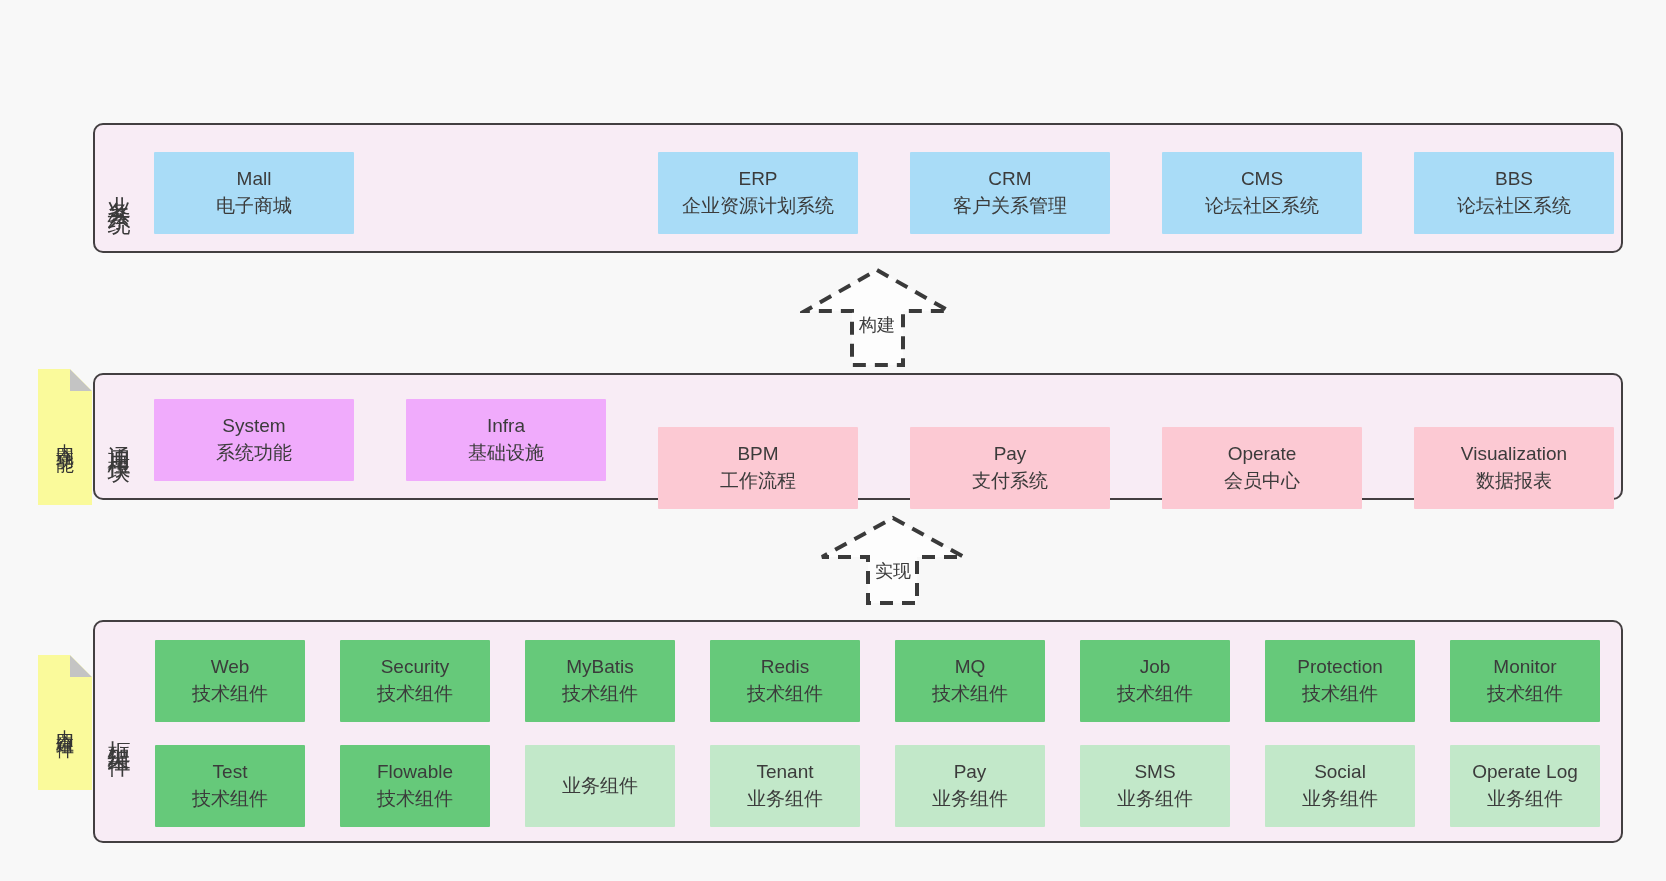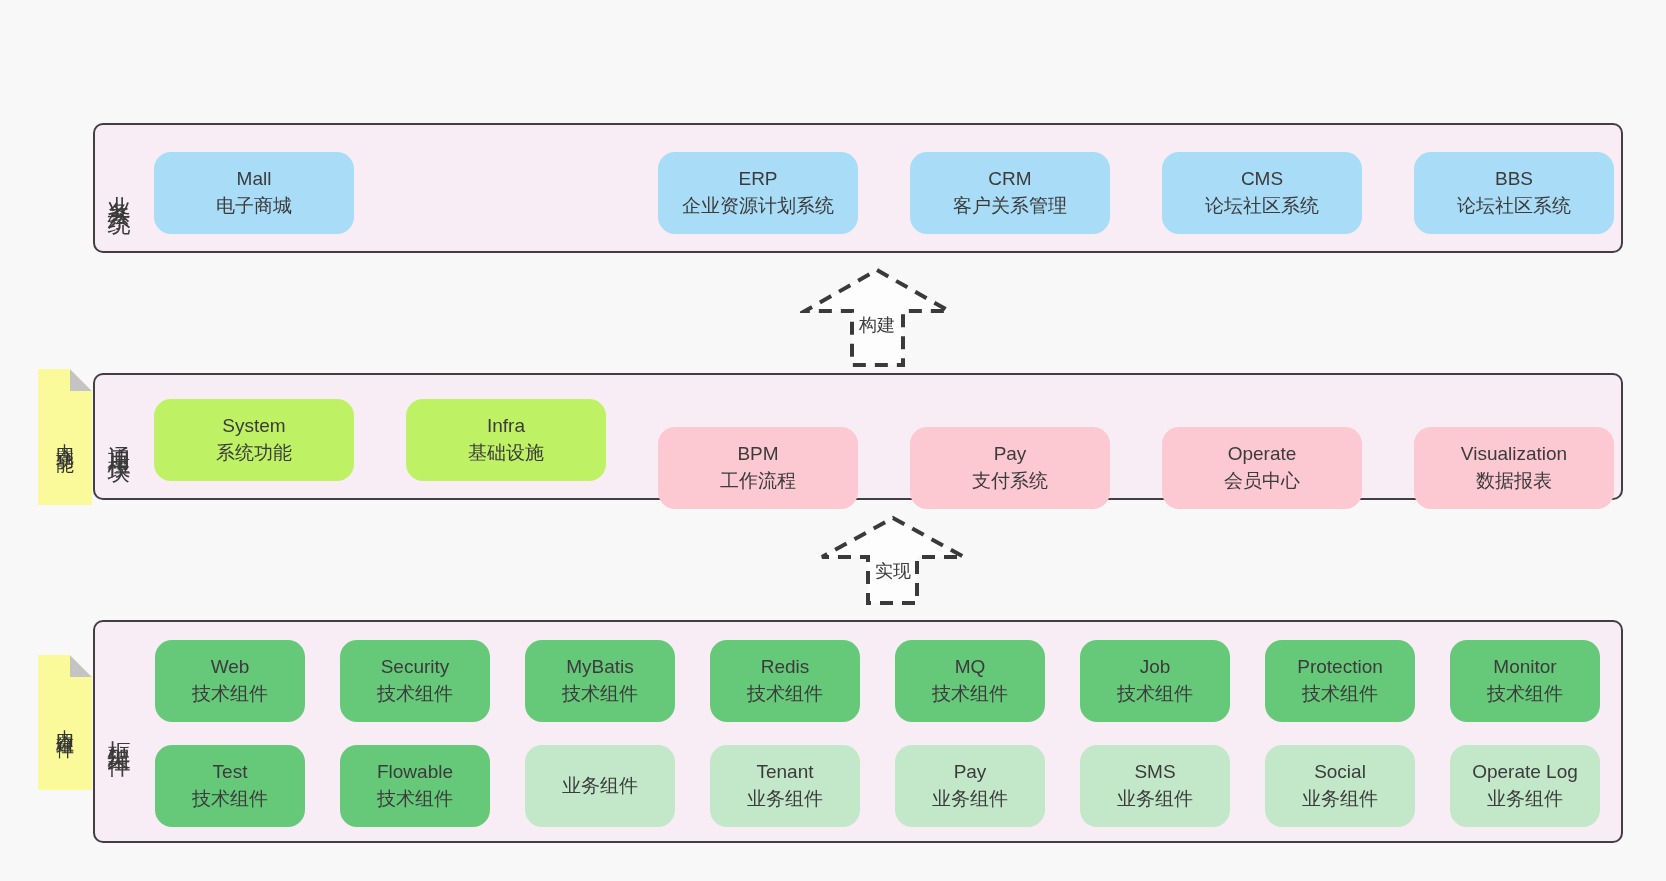--- a/index.html
+++ b/index.html
@@ -17,35 +17,35 @@
   .panel-framework{top:620px;height:223px;}
   
   .vlabel{
     position:absolute;left:8px;top:0;height:100%;width:34px;
     display:flex;align-items:center;justify-content:center;
     writing-mode:vertical-rl;text-orientation:upright;
     font-size:23px;letter-spacing:5px;color:#3a3a3a;white-space:nowrap;
   }
   
   .box{
-    position:absolute;border-radius:17px;box-sizing:border-box;
+    position:absolute;border-radius:1px;box-sizing:border-box;
     display:flex;flex-direction:column;align-items:center;justify-content:center;
     text-align:center;font-size:19px;line-height:1.4;color:#3b3b3b;padding:2px 8px;
   }
   .box .en,.box .zh{display:block;width:100%;}
   .w6{width:200px;height:82px;}
   .w8{width:150px;height:82px;}
   .panel-business .box{top:27px;}
   .panel-modules .box{top:24px;}
   .panel-framework .row1{top:18px;}
   .panel-framework .row2{top:123px;}
   .c6-0{left:59px}.c6-1{left:311px}.c6-2{left:563px}.c6-3{left:815px}.c6-4{left:1067px}.c6-5{left:1319px}
   .c8-0{left:60px}.c8-1{left:245px}.c8-2{left:430px}.c8-3{left:615px}.c8-4{left:800px}.c8-5{left:985px}.c8-6{left:1170px}.c8-7{left:1355px}
   .blue{background:#a9dcf7;}
-  .red{background:#bef264;}
+  .red{background:#f0abfc;}
   .pink{background:#fcc9d3;margin-top:28px;}
   .green{background:#66c97a;align-items:center;}
   .lightgreen{background:#c2e8c9;}
   
   .sticky{
     position:absolute;left:38px;width:54px;background:#fafa9b;
     clip-path:polygon(0 0,calc(100% - 22px) 0,100% 22px,100% 100%,0 100%);
     display:flex;align-items:center;justify-content:center;
   }
   .sticky-modules{top:369px;height:136px;}

